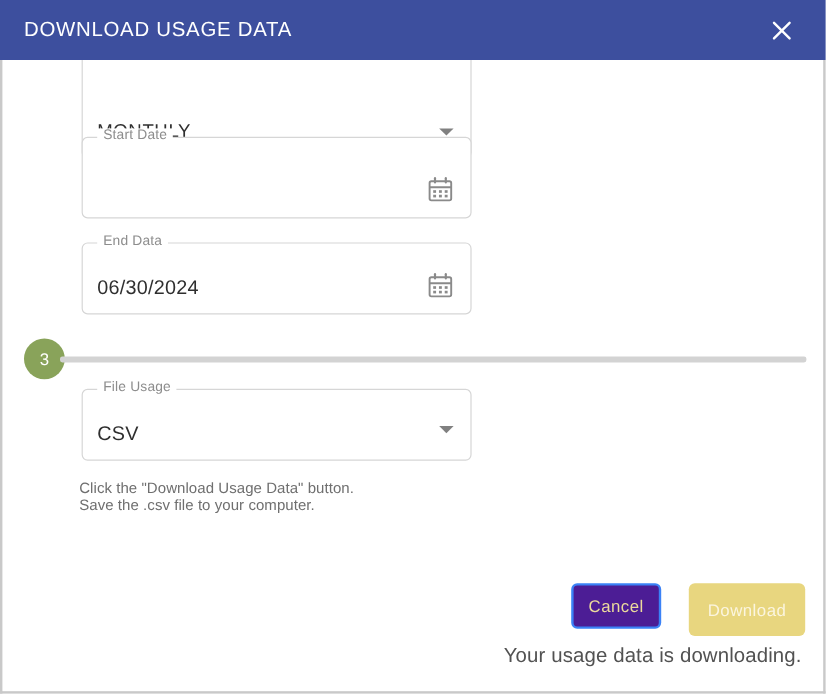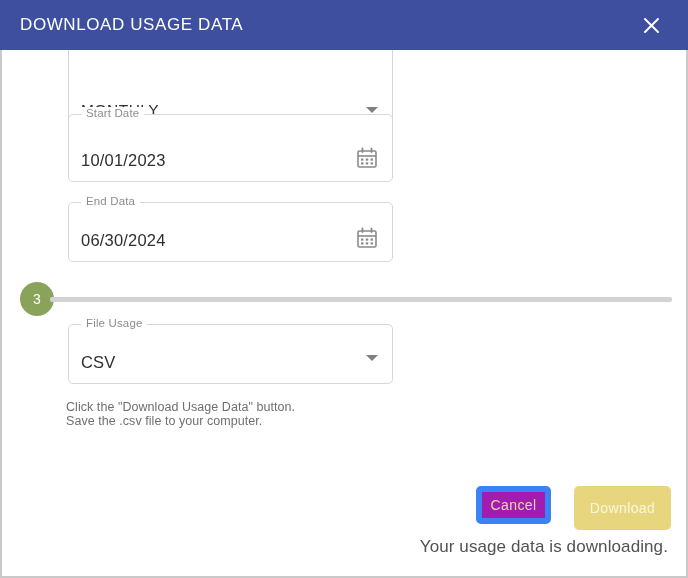--- a/index.html
+++ b/index.html
@@ -221,22 +221,22 @@
     align-items: center;
     justify-content: center;
     cursor: default;
     padding: 0;
   }
   #btn-cancel {
     left: 474px;
     top: 0;
     width: 75px;
     height: 38px;
-    background: #a21caf;
-    border: 6px solid #3b82f6;
+    background: #4c1d95;
+    border: 2px solid #3b82f6;
     color: #ecdb9c;
   }
   #btn-download {
     left: 572px;
     top: 0;
     width: 97px;
     height: 44px;
     background: #e8d67f;
     border: none;
     color: #fbf5df;
@@ -270,21 +270,20 @@
 
   <div class="dialog-body">
 
     <div class="field" id="field-frequency">
       <span class="field-value upper">MONTHLY</span>
       <span class="caret"></span>
     </div>
 
     <div class="field" id="field-start">
       <span class="field-label">Start Date</span>
-      <span class="field-value">10/01/2023</span>
       <span class="cal-icon">
         <svg width="22" height="22" viewBox="0 0 22 22">
           <rect x="2" y="4" width="18" height="16" rx="1.5" fill="none" stroke="#8a8a8a" stroke-width="1.6"></rect>
           <line x1="2" y1="9" x2="20" y2="9" stroke="#8a8a8a" stroke-width="1.6"></line>
           <line x1="6.5" y1="1.5" x2="6.5" y2="5" stroke="#8a8a8a" stroke-width="1.8" stroke-linecap="round"></line>
           <line x1="15.5" y1="1.5" x2="15.5" y2="5" stroke="#8a8a8a" stroke-width="1.8" stroke-linecap="round"></line>
           <rect x="5" y="11.5" width="2.4" height="2.2" fill="#8a8a8a"></rect>
           <rect x="9.8" y="11.5" width="2.4" height="2.2" fill="#8a8a8a"></rect>
           <rect x="14.6" y="11.5" width="2.4" height="2.2" fill="#8a8a8a"></rect>
           <rect x="5" y="15.3" width="2.4" height="2.2" fill="#8a8a8a"></rect>

